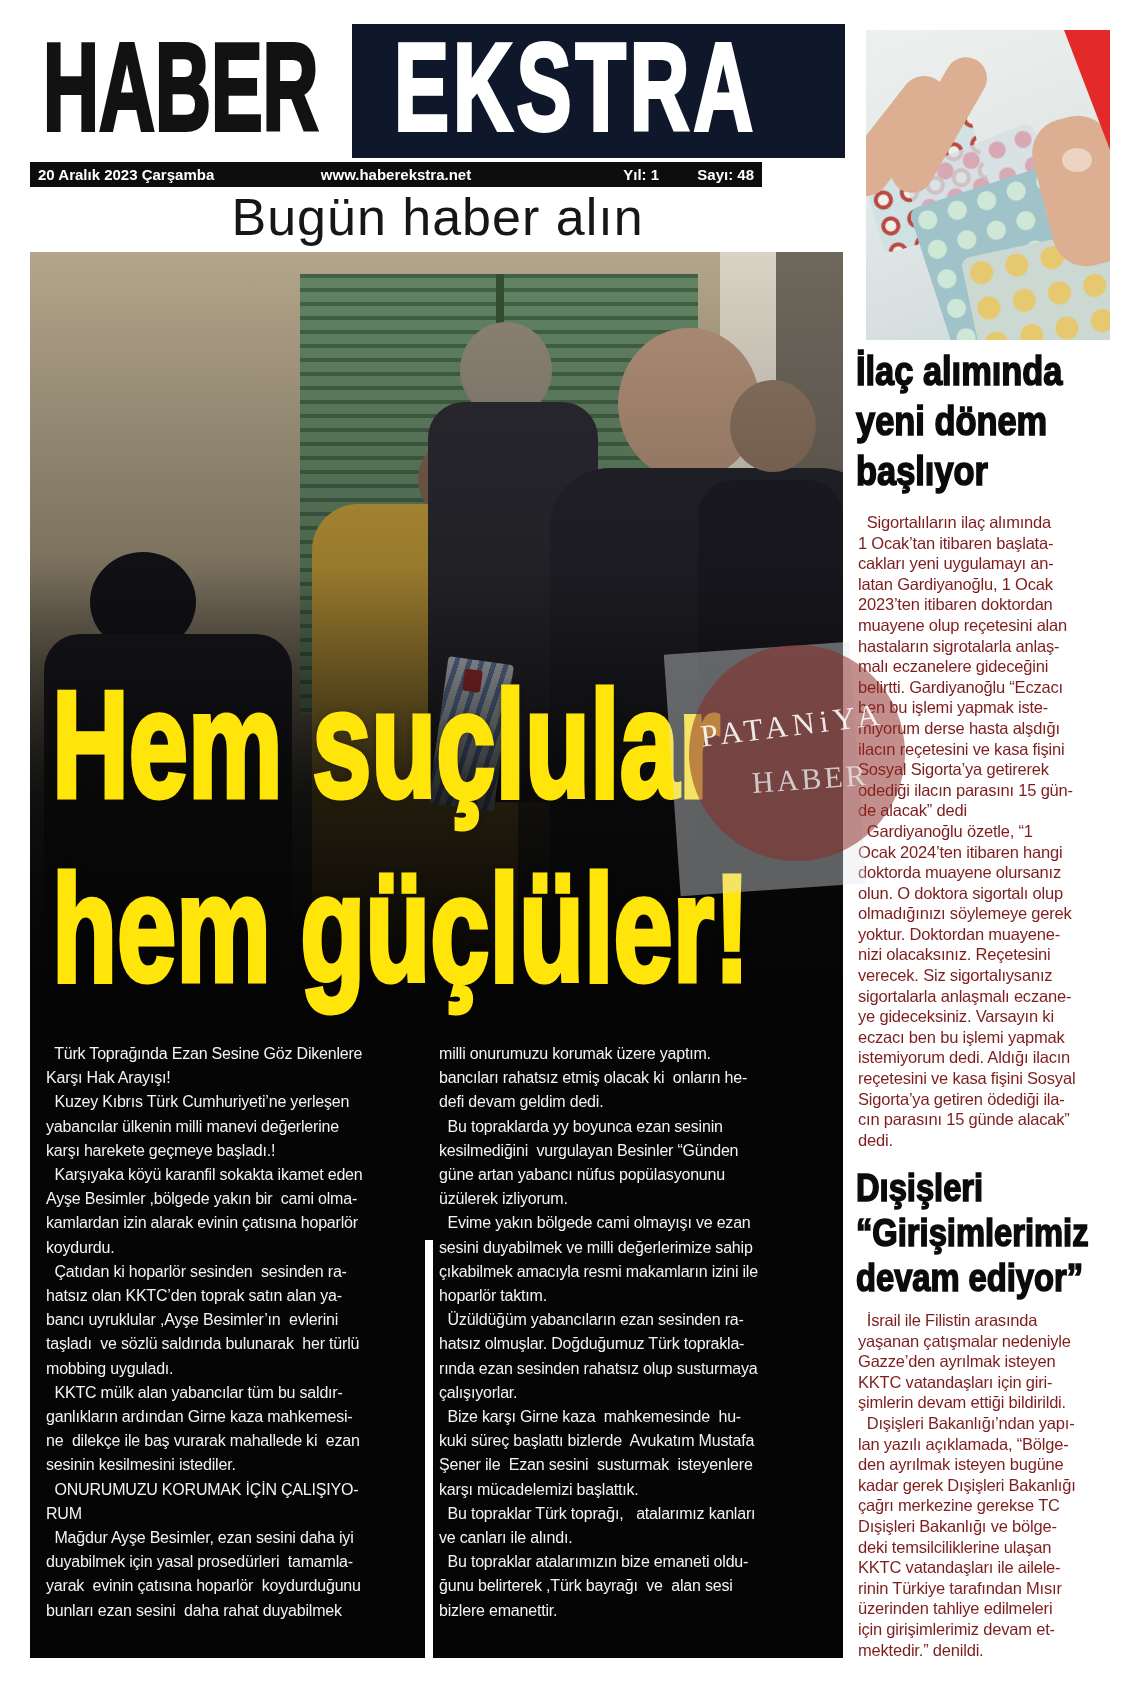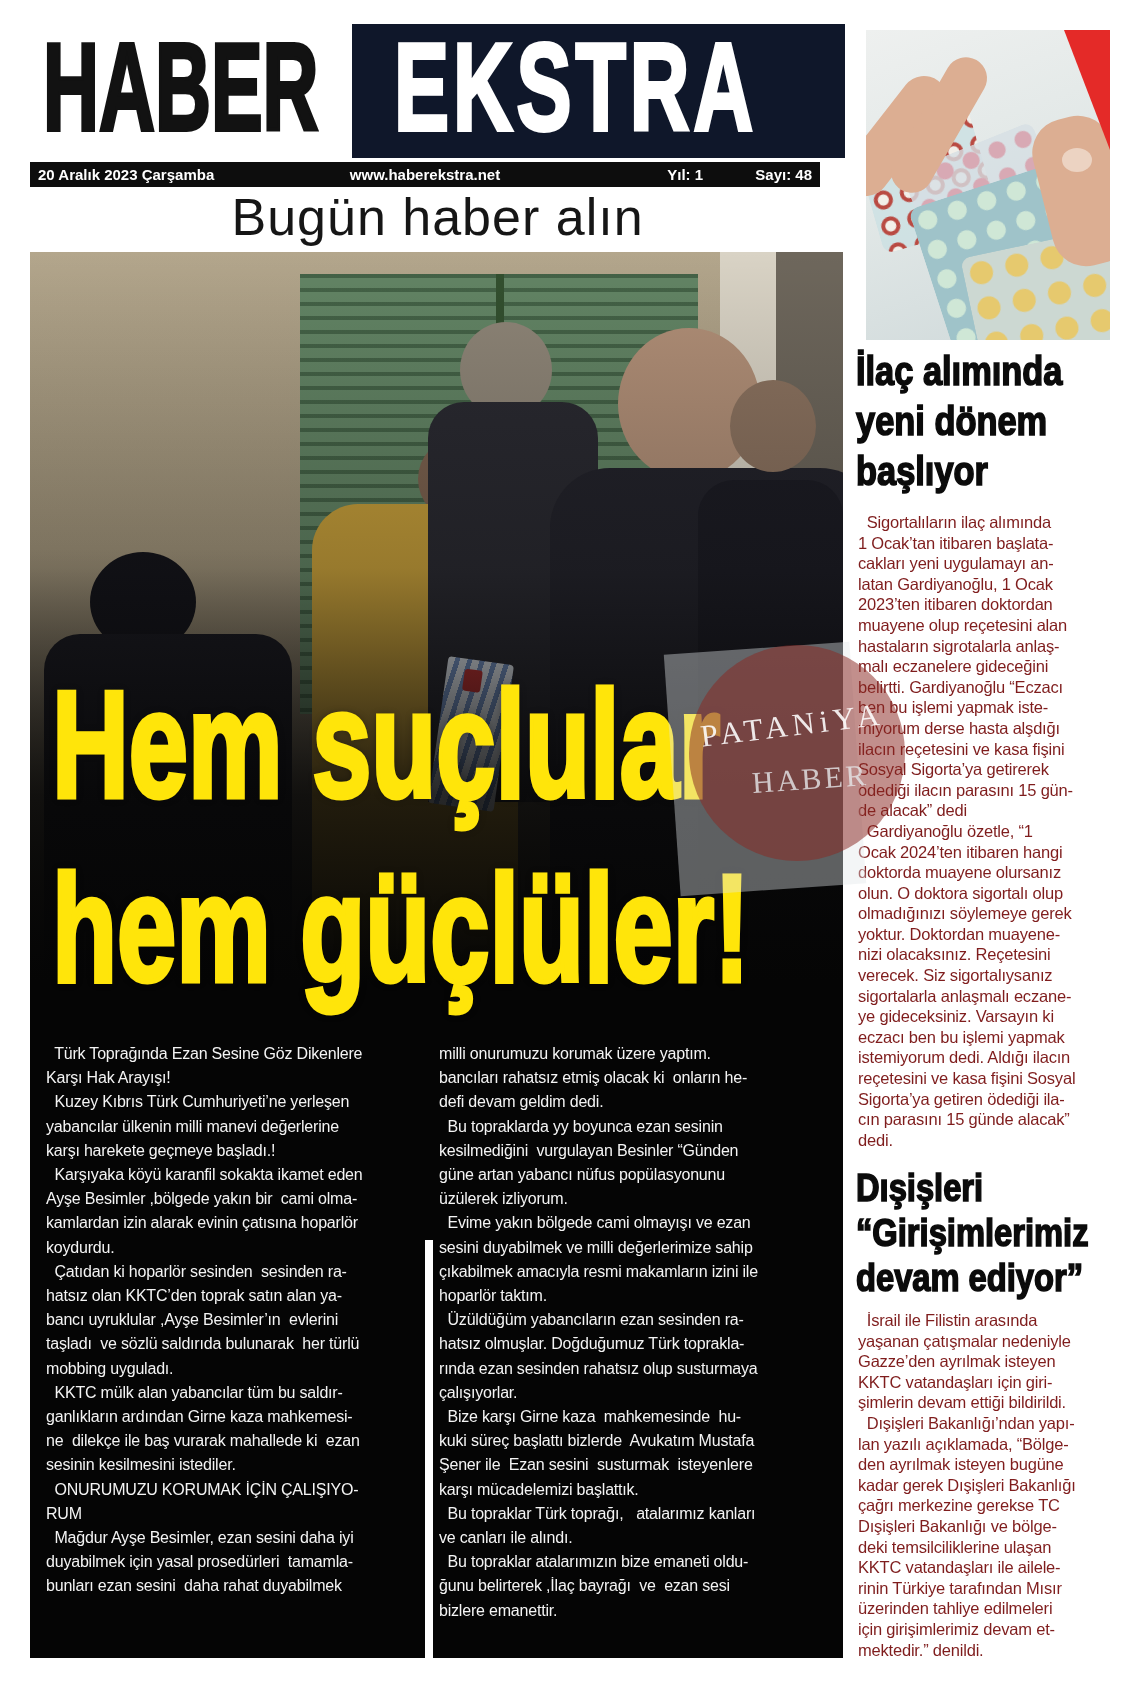--- a/index.html
+++ b/index.html
@@ -7,25 +7,25 @@
         font-family:"Liberation Sans",sans-serif;}
 
   
   .haber-title{position:absolute;left:43px;top:28px;font-size:125px;line-height:118px;
     font-weight:bold;color:#121212;letter-spacing:0px;transform:scaleX(0.62);
     transform-origin:left top;-webkit-text-stroke:4px #121212;white-space:nowrap;}
   .ekstra-box{position:absolute;left:352px;top:24px;width:493px;height:134px;background:#0f172a;}
   .ekstra-title{position:absolute;left:42px;top:4px;font-size:125px;line-height:118px;
     font-weight:bold;color:#ffffff;letter-spacing:6px;transform:scaleX(0.66);
     transform-origin:left top;-webkit-text-stroke:4px #ffffff;white-space:nowrap;}
-  .datebar{position:absolute;left:30px;top:162px;width:790px;height:25px;background:#0d0d0d;
+  .datebar{position:absolute;left:30px;top:162px;width:732px;height:25px;background:#0d0d0d;
     color:#ffffff;font-size:15px;font-weight:bold;display:flex;align-items:center;
     justify-content:space-between;padding:0 8px;box-sizing:border-box;}
   .datebar .mid{position:absolute;left:50%;transform:translateX(-50%);}
-  .datebar .yr-group span{margin-left:48px;}
+  .datebar .yr-group span{margin-left:34px;}
   .tagline{position:absolute;left:30px;top:186px;width:815px;text-align:center;
     font-size:52px;line-height:62px;color:#161616;letter-spacing:1px;font-weight:normal;}
 
   
   .main-photo{position:absolute;left:30px;top:252px;width:813px;height:988px;overflow:hidden;
     background:linear-gradient(180deg,#b3a68c 0%,#a3967c 30%,#4a443a 60%,#0b0b0b 85%);}
   .green-door{position:absolute;left:270px;top:22px;width:398px;height:440px;background:#5d805f;
     background-image:repeating-linear-gradient(180deg,rgba(22,44,26,0.35) 0 4px,rgba(255,255,255,0.04) 4px 14px);}
   .door-split{position:absolute;left:466px;top:22px;width:8px;height:440px;background:#33502f;}
   .pillar{position:absolute;left:690px;top:0;width:56px;height:300px;background:#d9d3c5;}
@@ -166,20 +166,21 @@
       <div class="line">taşladı  ve sözlü saldırıda bulunarak  her türlü</div>
       <div class="line">mobbing uyguladı.</div>
       <div class="line">  KKTC mülk alan yabancılar tüm bu saldır-</div>
       <div class="line">ganlıkların ardından Girne kaza mahkemesi-</div>
       <div class="line">ne  dilekçe ile baş vurarak mahallede ki  ezan</div>
       <div class="line">sesinin kesilmesini istediler.</div>
       <div class="line">  ONURUMUZU KORUMAK İÇİN ÇALIŞIYO-</div>
       <div class="line">RUM</div>
       <div class="line">  Mağdur Ayşe Besimler, ezan sesini daha iyi</div>
       <div class="line">duyabilmek için yasal prosedürleri  tamamla-</div>
+      <div class="line">yarak  evinin çatısına hoparlör  koydurduğunu</div>
       <div class="line">bunları ezan sesini  daha rahat duyabilmek</div>
     </div>
   <div class="body-col c2">
       <div class="line">milli onurumuzu korumak üzere yaptım.</div>
       <div class="line">bancıları rahatsız etmiş olacak ki  onların he-</div>
       <div class="line">defi devam geldim dedi.</div>
       <div class="line">  Bu topraklarda yy boyunca ezan sesinin</div>
       <div class="line">kesilmediğini  vurgulayan Besinler “Günden</div>
       <div class="line">güne artan yabancı nüfus popülasyonunu</div>
       <div class="line">üzülerek izliyorum.</div>
@@ -191,21 +192,21 @@
       <div class="line">hatsız olmuşlar. Doğduğumuz Türk toprakla-</div>
       <div class="line">rında ezan sesinden rahatsız olup susturmaya</div>
       <div class="line">çalışıyorlar.</div>
       <div class="line">  Bize karşı Girne kaza  mahkemesinde  hu-</div>
       <div class="line">kuki süreç başlattı bizlerde  Avukatım Mustafa</div>
       <div class="line">Şener ile  Ezan sesini  susturmak  isteyenlere</div>
       <div class="line">karşı mücadelemizi başlattık.</div>
       <div class="line">  Bu topraklar Türk toprağı,   atalarımız kanları</div>
       <div class="line">ve canları ile alındı.</div>
       <div class="line">  Bu topraklar atalarımızın bize emaneti oldu-</div>
-      <div class="line">ğunu belirterek ,İlaç bayrağı  ve  ezan sesi</div>
+      <div class="line">ğunu belirterek ,Türk bayrağı  ve  alan sesi</div>
       <div class="line">bizlere emanettir.</div>
     </div>
 
   <div class="pills-img">
     <div class="pack red"></div>
     <div class="pack pink"></div>
     <div class="pack green"></div>
     <div class="pack yellow"></div>
     <div class="hand f1"></div>
     <div class="hand f2"></div>

